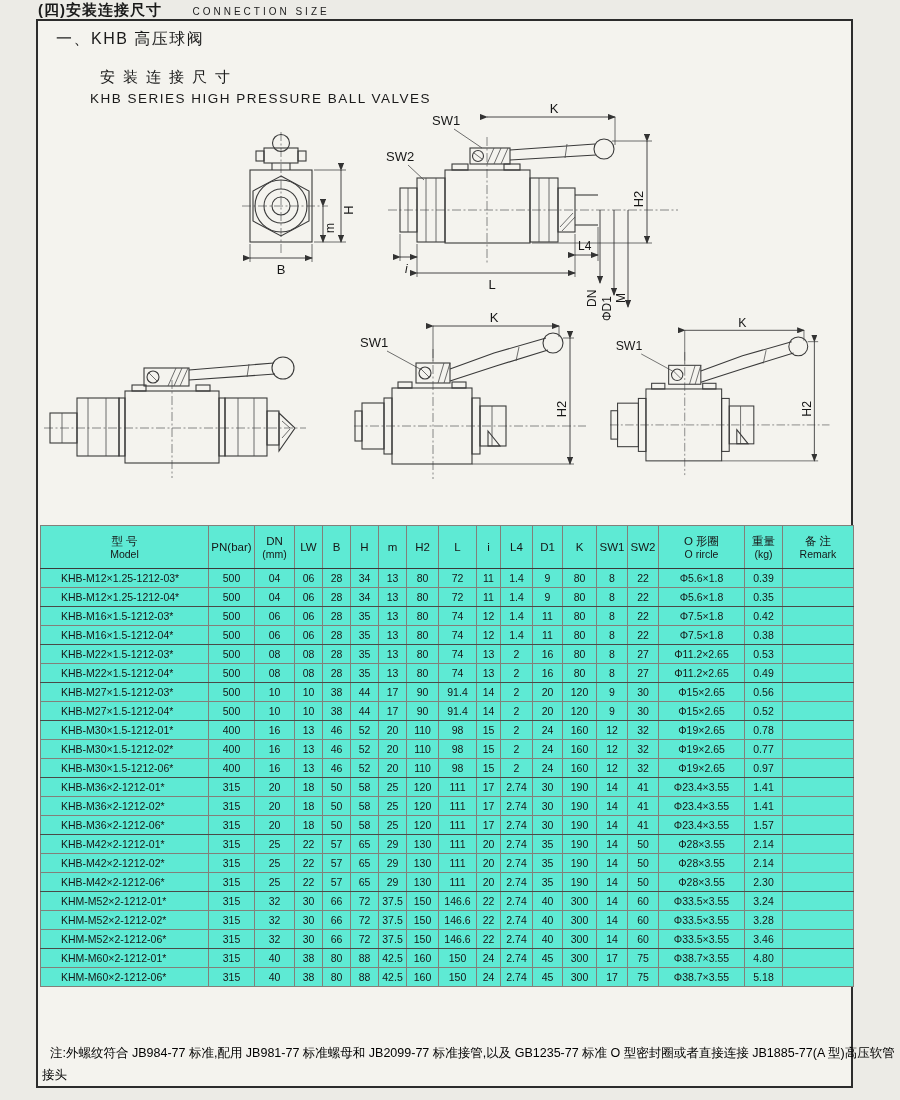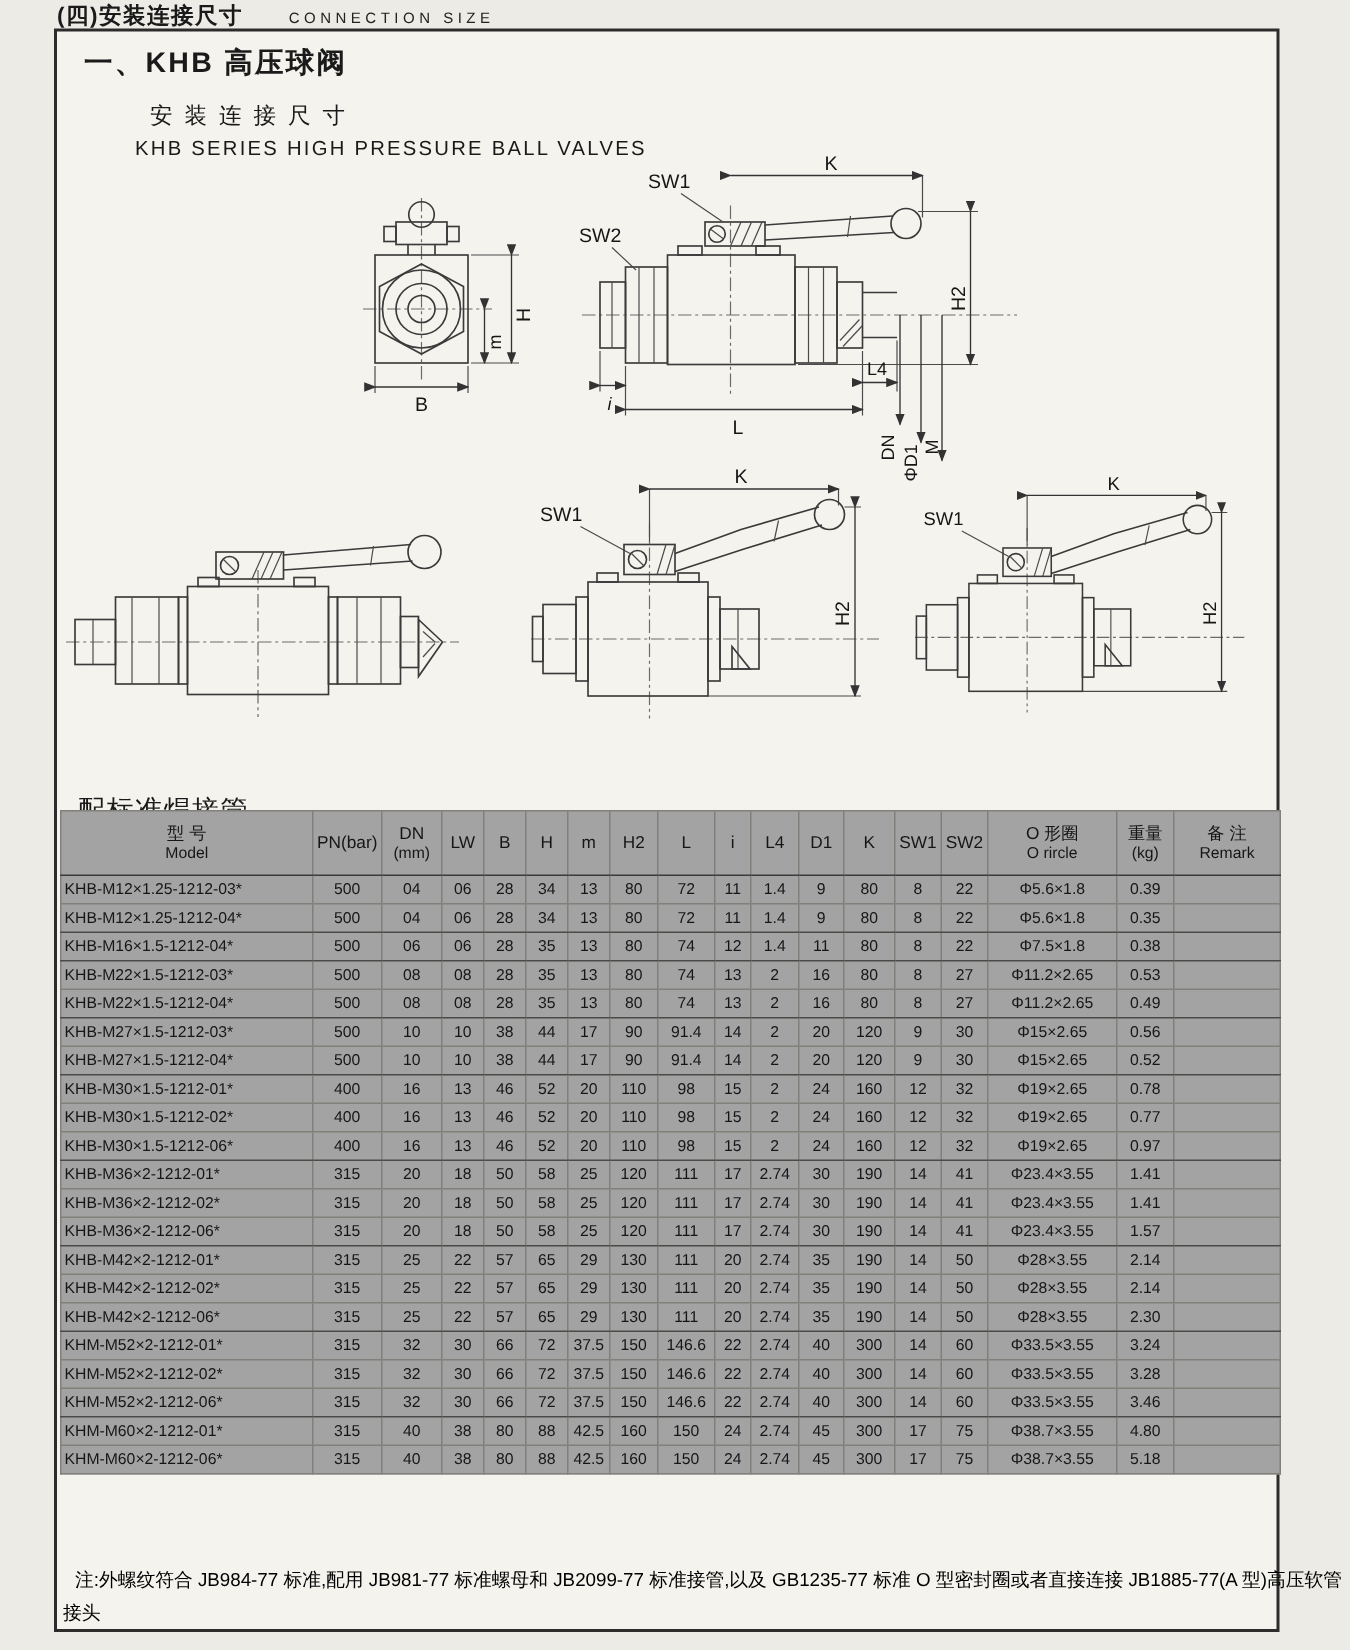--- a/index.html
+++ b/index.html
@@ -10,41 +10,41 @@
     color:#1a1a1a;
     overflow:hidden;
   }
   .page-header{position:absolute;left:38px;top:1px;white-space:nowrap;}
   .page-header .cn{font-weight:bold;font-size:15px;letter-spacing:1px;}
   .page-header .en{font-size:10px;letter-spacing:3px;margin-left:26px;color:#222;}
   .main-box{
     position:absolute;left:36px;top:19px;width:817px;height:1069px;
     border:2px solid #2c2c2c;background:#f4f3ee;box-sizing:border-box;
   }
-  .title{position:absolute;left:18px;top:8px;font-size:19px;font-weight:bold;letter-spacing:1.5px;}
+  .title{position:absolute;left:18px;top:8px;font-size:16px;font-weight:normal;letter-spacing:1.5px;}
   .subtitle-cn{position:absolute;left:62px;top:47px;font-size:15px;letter-spacing:8px;}
   .subtitle-en{position:absolute;left:52px;top:70px;font-size:13.5px;letter-spacing:1.5px;}
   .drawing{position:absolute;}
   .caption{position:absolute;left:14px;top:507px;font-size:18px;letter-spacing:1px;}
   table.spec{
-    position:absolute;left:2px;top:519px;width:813px;
+    position:absolute;left:2px;top:504px;width:813px;
     border-collapse:collapse;table-layout:fixed;
     border:1.5px solid #3a3a3a;
-    background:#a3a3a3;
+    background:#5eead4;
   }
   table.spec th, table.spec td{
     border:1px solid #82807a;
     padding:0;text-align:center;vertical-align:middle;
     font-size:10.5px;overflow:hidden;white-space:nowrap;
     height:18px;font-weight:normal;color:#161616;
   }
   table.spec thead th{border-bottom:1.5px solid #3a3a3a;height:42px;}
   table.spec thead .hl1{font-size:11.5px;line-height:14px;}
   table.spec thead .hl2{font-size:10.5px;line-height:12px;}
-  table.spec td.model{text-align:left;padding-left:2px;}
+  table.spec td.model{text-align:left;padding-left:20px;}
   table.spec tr{border-bottom:1px solid #b7b4ac;}
   table.spec tr.group-end td{border-bottom:1.5px solid #4a4a48;}
   .note{position:absolute;font-size:12.5px;color:#000000;white-space:nowrap;}
   .note1{left:12px;top:1024px;}
   .note2{left:4px;top:1046px;}
   
   svg .ln{fill:none;stroke:#3a3a3a;stroke-width:1.1;}
   svg .thin{fill:none;stroke:#4a4a4a;stroke-width:0.8;}
   svg .cl{fill:none;stroke:#6a6a6a;stroke-width:0.8;stroke-dasharray:9 2.5 2 2.5;}
   svg .dim{fill:none;stroke:#333;stroke-width:0.9;}
@@ -398,20 +398,40 @@
           <td>11</td>
           <td>1.4</td>
           <td>9</td>
           <td>80</td>
           <td>8</td>
           <td>22</td>
           <td>Φ5.6×1.8</td>
           <td>0.35</td>
           <td></td>
         </tr>
+        <tr>
+          <td class="model">KHB-M16×1.5-1212-03*</td>
+          <td>500</td>
+          <td>06</td>
+          <td>06</td>
+          <td>28</td>
+          <td>35</td>
+          <td>13</td>
+          <td>80</td>
+          <td>74</td>
+          <td>12</td>
+          <td>1.4</td>
+          <td>11</td>
+          <td>80</td>
+          <td>8</td>
+          <td>22</td>
+          <td>Φ7.5×1.8</td>
+          <td>0.42</td>
+          <td></td>
+        </tr>
         <tr class="group-end">
           <td class="model">KHB-M16×1.5-1212-04*</td>
           <td>500</td>
           <td>06</td>
           <td>06</td>
           <td>28</td>
           <td>35</td>
           <td>13</td>
           <td>80</td>
           <td>74</td>

